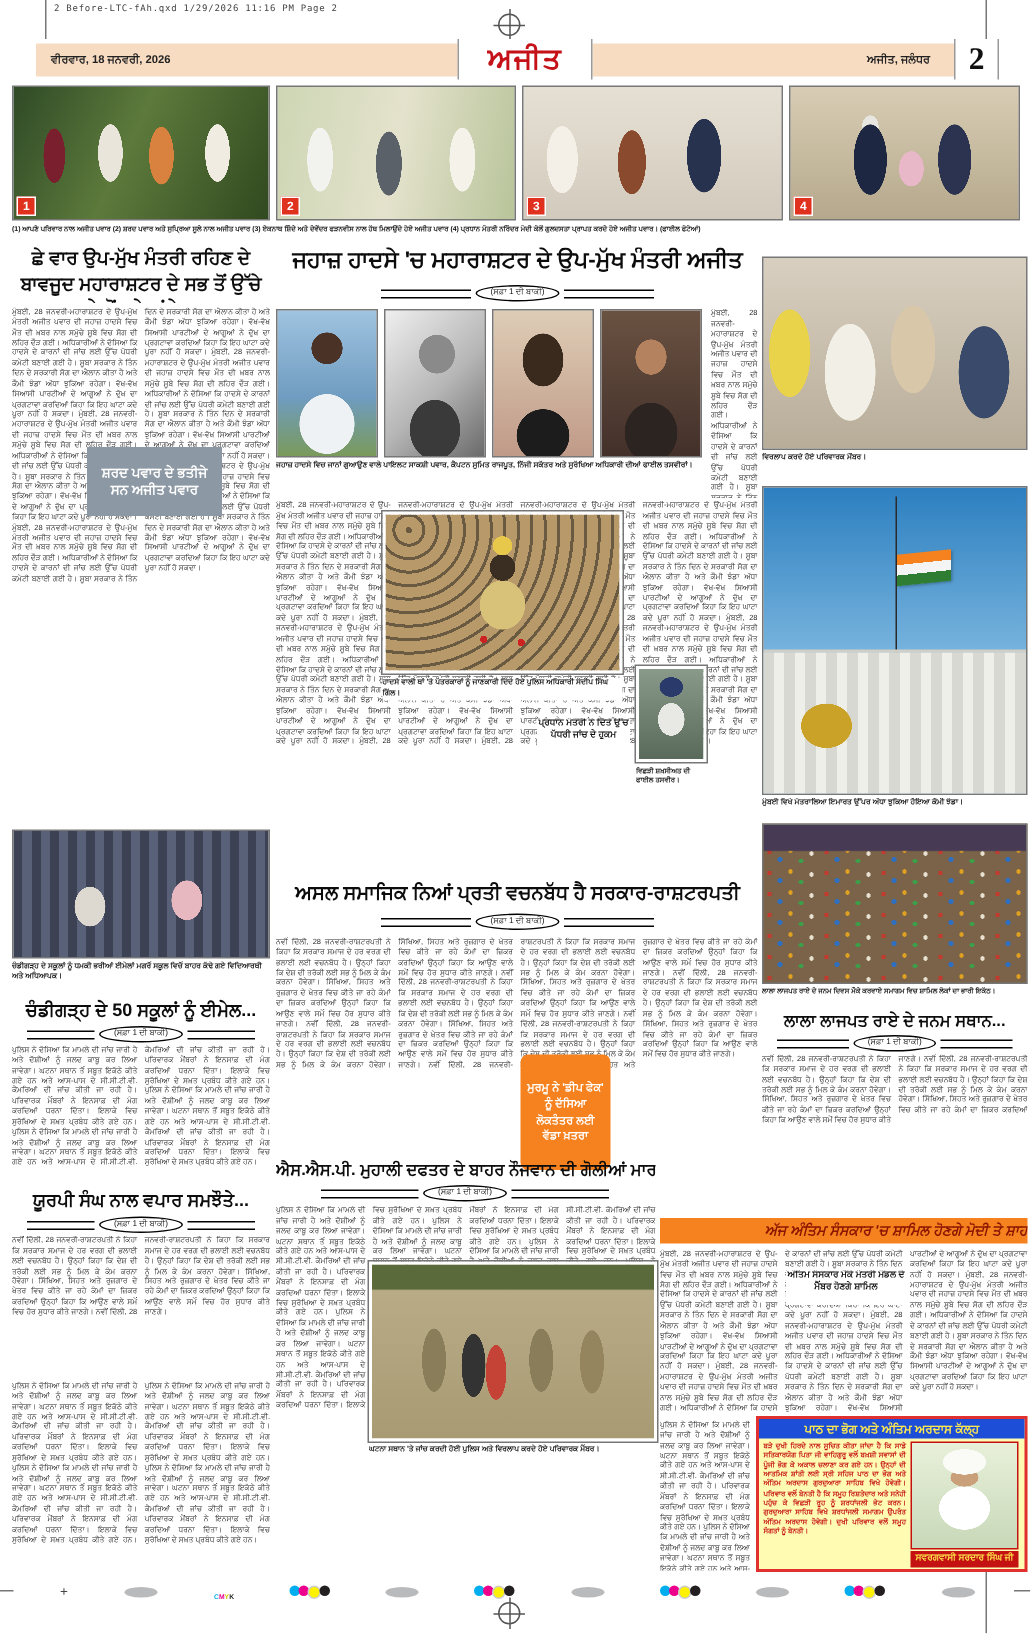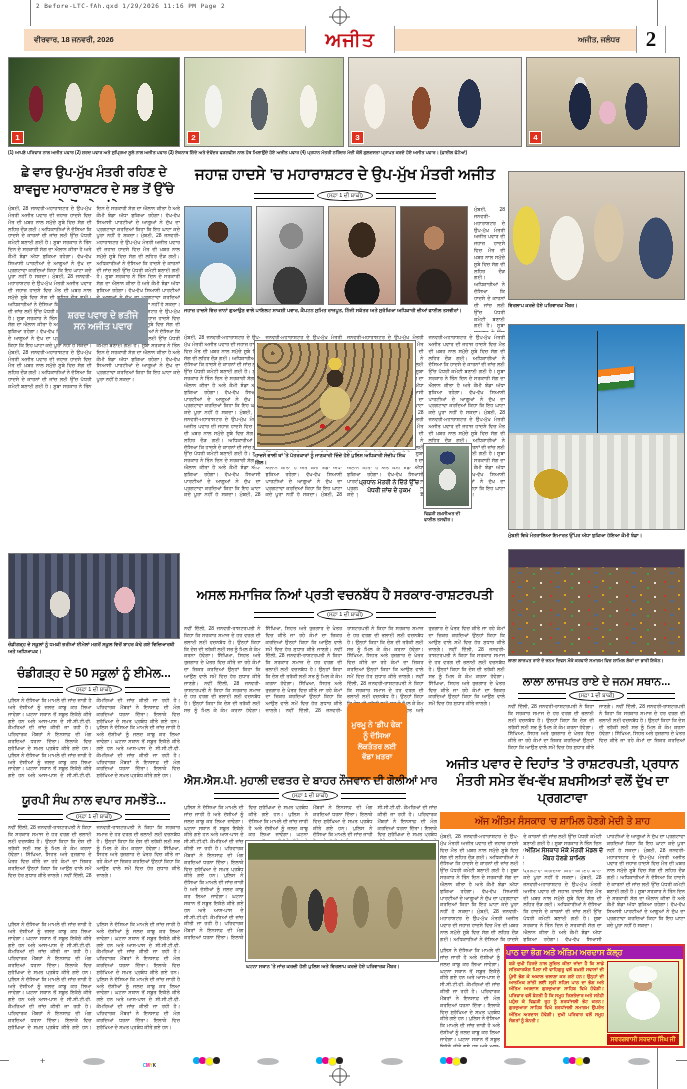--- a/index.html
+++ b/index.html
@@ -40,21 +40,21 @@
   .tag .oval{border:1px solid #000;border-radius:50%;padding:0 9px;font-size:5.5px;line-height:9px;height:9px;white-space:nowrap;background:#fff;}
   
   .body{font-size:5px;line-height:1.37;text-align:justify;color:#1d1d1d;overflow:hidden;word-break:break-word;}
   .c2{column-count:2;column-gap:5px;}
   .c3{column-count:3;column-gap:5px;}
   .c4{column-count:4;column-gap:5px;}
   .inset-gray{background:#8c98a4;color:#fff;font-size:9px;font-weight:bold;text-align:center;
               display:flex;align-items:center;justify-content:center;padding:3px;box-sizing:border-box;}
   .inset-orange{background:#f5821f;color:#fff;font-size:7.5px;font-weight:bold;text-align:center;border-radius:5px;
                 display:flex;align-items:center;justify-content:center;padding:4px;box-sizing:border-box;line-height:1.45;}
-  .strip-orange{background:#f5821f;color:#8b1500;font-size:9.5px;font-weight:bold;text-align:center;line-height:17px;overflow:hidden;white-space:nowrap;}
+  .strip-orange{background:#f5821f;color:#8b1500;font-size:9.5px;font-weight:bold;text-align:right;line-height:17px;overflow:hidden;white-space:nowrap;font-style:italic;}
   .subhead{background:#fff;font-size:6px;font-weight:bold;text-align:center;line-height:1.3;overflow:hidden;}
   
   .ph-family{background:
     radial-gradient(7% 34% at 16% 52%,#7a1f2e 0 60%,transparent 61%),
     radial-gradient(8% 36% at 38% 50%,#e9e5da 0 60%,transparent 61%),
     radial-gradient(8% 36% at 58% 52%,#d9813f 0 60%,transparent 61%),
     radial-gradient(8% 36% at 80% 50%,#f0ece2 0 60%,transparent 61%),
     linear-gradient(115deg,#2f4a26,#5d7a3c 45%,#31491f);}
   .ph-sharad{background:
     radial-gradient(9% 40% at 18% 55%,#f2f2ee 0 60%,transparent 61%),
@@ -136,21 +136,21 @@
     radial-gradient(7% 30% at 60% 55%,#8a7d5a 0 60%,transparent 61%),
     radial-gradient(7% 30% at 78% 56%,#94855e 0 60%,transparent 61%),
     linear-gradient(#bcae8a,#a89a72);}
   .ph-obit{background:
     radial-gradient(34% 20% at 50% 18%,#fafaf6 0 60%,transparent 61%),
     radial-gradient(22% 14% at 50% 33%,#c9a07a 0 60%,transparent 61%),
     radial-gradient(40% 34% at 50% 62%,#ffffff 0 60%,transparent 61%),
     linear-gradient(#e8f0da,#c8d8b8);}
   
   .obit-box{border:2px solid #e03030;background:#fffbb2;box-sizing:border-box;}
-  .obit-head{background:#a21caf;color:#ffe94e;font-size:8px;font-weight:bold;text-align:left;line-height:13px;white-space:nowrap;overflow:hidden;}
+  .obit-head{background:#1d4ed8;color:#ffe94e;font-size:8px;font-weight:bold;text-align:center;line-height:13px;white-space:nowrap;overflow:hidden;}
   .obit-body{font-size:4.7px;line-height:1.35;color:#c41212;text-align:justify;overflow:hidden;font-weight:bold;}
   .obit-label{background:#c41212;color:#ffe24a;font-size:6px;font-weight:bold;text-align:center;line-height:11px;overflow:hidden;white-space:nowrap;}
   
   .marks{display:flex;align-items:center;justify-content:space-between;}
   .goval{width:22px;height:7px;background:#b8babc;border-radius:50%;}
   .dots{display:flex;}
   .dot{width:7px;height:7px;border-radius:50%;margin-left:-1px;}
   .plus{font-size:9px;color:#444;line-height:7px;}
   .cmyk-label span{font-size:4.5px;font-weight:bold;}
 </style>
@@ -266,21 +266,20 @@
   <div class="abs cap-sm" style="left:508px;top:658px;width:177px;height:13px;">ਲਾਲਾ ਲਾਜਪਤ ਰਾਏ ਦੇ ਜਨਮ ਦਿਵਸ ਮੌਕੇ ਕਰਵਾਏ ਸਮਾਗਮ ਵਿਚ ਸ਼ਾਮਿਲ ਲੋਕਾਂ ਦਾ ਭਾਰੀ ਇਕੱਠ।</div>
 
   <div class="abs hl h11" style="left:508px;top:674px;width:177px;height:14px;">ਲਾਲਾ ਲਾਜਪਤ ਰਾਏ ਦੇ ਜਨਮ ਸਥਾਨ...</div>
   <div class="abs tag" style="left:518px;top:690px;width:157px;">
     <span class="rule"></span>
     <span class="oval">(ਸਫ਼ਾ 1 ਦੀ ਬਾਕੀ)</span>
     <span class="rule"></span>
   </div>
   <div class="abs body c2" style="left:508px;top:703px;width:177px;height:50px;">ਨਵੀਂ ਦਿੱਲੀ, 28 ਜਨਵਰੀ-ਰਾਸ਼ਟਰਪਤੀ ਨੇ ਕਿਹਾ ਕਿ ਸਰਕਾਰ ਸਮਾਜ ਦੇ ਹਰ ਵਰਗ ਦੀ ਭਲਾਈ ਲਈ ਵਚਨਬੱਧ ਹੈ। ਉਨ੍ਹਾਂ ਕਿਹਾ ਕਿ ਦੇਸ਼ ਦੀ ਤਰੱਕੀ ਲਈ ਸਭ ਨੂੰ ਮਿਲ ਕੇ ਕੰਮ ਕਰਨਾ ਹੋਵੇਗਾ। ਸਿੱਖਿਆ, ਸਿਹਤ ਅਤੇ ਰੁਜ਼ਗਾਰ ਦੇ ਖੇਤਰ ਵਿਚ ਕੀਤੇ ਜਾ ਰਹੇ ਕੰਮਾਂ ਦਾ ਜ਼ਿਕਰ ਕਰਦਿਆਂ ਉਨ੍ਹਾਂ ਕਿਹਾ ਕਿ ਆਉਣ ਵਾਲੇ ਸਮੇਂ ਵਿਚ ਹੋਰ ਸੁਧਾਰ ਕੀਤੇ ਜਾਣਗੇ। ਨਵੀਂ ਦਿੱਲੀ, 28 ਜਨਵਰੀ-ਰਾਸ਼ਟਰਪਤੀ ਨੇ ਕਿਹਾ ਕਿ ਸਰਕਾਰ ਸਮਾਜ ਦੇ ਹਰ ਵਰਗ ਦੀ ਭਲਾਈ ਲਈ ਵਚਨਬੱਧ ਹੈ। ਉਨ੍ਹਾਂ ਕਿਹਾ ਕਿ ਦੇਸ਼ ਦੀ ਤਰੱਕੀ ਲਈ ਸਭ ਨੂੰ ਮਿਲ ਕੇ ਕੰਮ ਕਰਨਾ ਹੋਵੇਗਾ। ਸਿੱਖਿਆ, ਸਿਹਤ ਅਤੇ ਰੁਜ਼ਗਾਰ ਦੇ ਖੇਤਰ ਵਿਚ ਕੀਤੇ ਜਾ ਰਹੇ ਕੰਮਾਂ ਦਾ ਜ਼ਿਕਰ ਕਰਦਿਆਂ ਉਨ੍ਹਾਂ ਕਿਹਾ ਕਿ ਆਉਣ ਵਾਲੇ ਸਮੇਂ ਵਿਚ ਹੋਰ ਸੁਧਾਰ ਕੀਤੇ ਜਾਣਗੇ। </div>
 
-  <div class="abs hl h13" style="left:440px;top:756px;width:245px;height:53px;">ਅਜੀਤ ਪਵਾਰ ਦੇ ਦਿਹਾਂਤ 'ਤੇ ਰਾਸ਼ਟਰਪਤੀ, ਪ੍ਰਧਾਨ ਮੰਤਰੀ ਸਮੇਤ ਵੱਖ-ਵੱਖ ਸ਼ਖਸੀਅਤਾਂ ਵਲੋਂ ਦੁੱਖ ਦਾ ਪ੍ਰਗਟਾਵਾ</div>
   <div class="abs strip-orange" style="left:440px;top:812px;width:245px;height:17px;">ਅੱਜ ਅੰਤਿਮ ਸੰਸਕਾਰ 'ਚ ਸ਼ਾਮਿਲ ਹੋਣਗੇ ਮੋਦੀ ਤੇ ਸ਼ਾਹ</div>
   <div class="abs body c3" style="left:440px;top:833px;width:245px;height:110px;">ਮੁੰਬਈ, 28 ਜਨਵਰੀ-ਮਹਾਰਾਸ਼ਟਰ ਦੇ ਉਪ-ਮੁੱਖ ਮੰਤਰੀ ਅਜੀਤ ਪਵਾਰ ਦੀ ਜਹਾਜ਼ ਹਾਦਸੇ ਵਿਚ ਮੌਤ ਦੀ ਖ਼ਬਰ ਨਾਲ ਸਮੁੱਚੇ ਸੂਬੇ ਵਿਚ ਸੋਗ ਦੀ ਲਹਿਰ ਦੌੜ ਗਈ। ਅਧਿਕਾਰੀਆਂ ਨੇ ਦੱਸਿਆ ਕਿ ਹਾਦਸੇ ਦੇ ਕਾਰਨਾਂ ਦੀ ਜਾਂਚ ਲਈ ਉੱਚ ਪੱਧਰੀ ਕਮੇਟੀ ਬਣਾਈ ਗਈ ਹੈ। ਸੂਬਾ ਸਰਕਾਰ ਨੇ ਤਿੰਨ ਦਿਨ ਦੇ ਸਰਕਾਰੀ ਸੋਗ ਦਾ ਐਲਾਨ ਕੀਤਾ ਹੈ ਅਤੇ ਕੌਮੀ ਝੰਡਾ ਅੱਧਾ ਝੁਕਿਆ ਰਹੇਗਾ। ਵੱਖ-ਵੱਖ ਸਿਆਸੀ ਪਾਰਟੀਆਂ ਦੇ ਆਗੂਆਂ ਨੇ ਦੁੱਖ ਦਾ ਪ੍ਰਗਟਾਵਾ ਕਰਦਿਆਂ ਕਿਹਾ ਕਿ ਇਹ ਘਾਟਾ ਕਦੇ ਪੂਰਾ ਨਹੀਂ ਹੋ ਸਕਦਾ। ਮੁੰਬਈ, 28 ਜਨਵਰੀ-ਮਹਾਰਾਸ਼ਟਰ ਦੇ ਉਪ-ਮੁੱਖ ਮੰਤਰੀ ਅਜੀਤ ਪਵਾਰ ਦੀ ਜਹਾਜ਼ ਹਾਦਸੇ ਵਿਚ ਮੌਤ ਦੀ ਖ਼ਬਰ ਨਾਲ ਸਮੁੱਚੇ ਸੂਬੇ ਵਿਚ ਸੋਗ ਦੀ ਲਹਿਰ ਦੌੜ ਗਈ। ਅਧਿਕਾਰੀਆਂ ਨੇ ਦੱਸਿਆ ਕਿ ਹਾਦਸੇ ਦੇ ਕਾਰਨਾਂ ਦੀ ਜਾਂਚ ਲਈ ਉੱਚ ਪੱਧਰੀ ਕਮੇਟੀ ਬਣਾਈ ਗਈ ਹੈ। ਸੂਬਾ ਸਰਕਾਰ ਨੇ ਤਿੰਨ ਦਿਨ ਦੇ ਸਰਕਾਰੀ ਸੋਗ ਦਾ ਐਲਾਨ ਕੀਤਾ ਹੈ ਅਤੇ ਕੌਮੀ ਝੰਡਾ ਅੱਧਾ ਝੁਕਿਆ ਰਹੇਗਾ। ਵੱਖ-ਵੱਖ ਸਿਆਸੀ ਪਾਰਟੀਆਂ ਦੇ ਆਗੂਆਂ ਨੇ ਦੁੱਖ ਦਾ ਪ੍ਰਗਟਾਵਾ ਕਰਦਿਆਂ ਕਿਹਾ ਕਿ ਇਹ ਘਾਟਾ ਕਦੇ ਪੂਰਾ ਨਹੀਂ ਹੋ ਸਕਦਾ। ਮੁੰਬਈ, 28 ਜਨਵਰੀ-ਮਹਾਰਾਸ਼ਟਰ ਦੇ ਉਪ-ਮੁੱਖ ਮੰਤਰੀ ਅਜੀਤ ਪਵਾਰ ਦੀ ਜਹਾਜ਼ ਹਾਦਸੇ ਵਿਚ ਮੌਤ ਦੀ ਖ਼ਬਰ ਨਾਲ ਸਮੁੱਚੇ ਸੂਬੇ ਵਿਚ ਸੋਗ ਦੀ ਲਹਿਰ ਦੌੜ ਗਈ। ਅਧਿਕਾਰੀਆਂ ਨੇ ਦੱਸਿਆ ਕਿ ਹਾਦਸੇ ਦੇ ਕਾਰਨਾਂ ਦੀ ਜਾਂਚ ਲਈ ਉੱਚ ਪੱਧਰੀ ਕਮੇਟੀ ਬਣਾਈ ਗਈ ਹੈ। ਸੂਬਾ ਸਰਕਾਰ ਨੇ ਤਿੰਨ ਦਿਨ ਦੇ ਸਰਕਾਰੀ ਸੋਗ ਦਾ ਐਲਾਨ ਕੀਤਾ ਹੈ ਅਤੇ ਕੌਮੀ ਝੰਡਾ ਅੱਧਾ ਝੁਕਿਆ ਰਹੇਗਾ। ਵੱਖ-ਵੱਖ ਸਿਆਸੀ ਪਾਰਟੀਆਂ ਦੇ ਆਗੂਆਂ ਨੇ ਦੁੱਖ ਦਾ ਪ੍ਰਗਟਾਵਾ ਕਰਦਿਆਂ ਕਿਹਾ ਕਿ ਇਹ ਘਾਟਾ ਕਦੇ ਪੂਰਾ ਨਹੀਂ ਹੋ ਸਕਦਾ। ਮੁੰਬਈ, 28 ਜਨਵਰੀ-ਮਹਾਰਾਸ਼ਟਰ ਦੇ ਉਪ-ਮੁੱਖ ਮੰਤਰੀ ਅਜੀਤ ਪਵਾਰ ਦੀ ਜਹਾਜ਼ ਹਾਦਸੇ ਵਿਚ ਮੌਤ ਦੀ ਖ਼ਬਰ ਨਾਲ ਸਮੁੱਚੇ ਸੂਬੇ ਵਿਚ ਸੋਗ ਦੀ ਲਹਿਰ ਦੌੜ ਗਈ। ਅਧਿਕਾਰੀਆਂ ਨੇ ਦੱਸਿਆ ਕਿ ਹਾਦਸੇ ਦੇ ਕਾਰਨਾਂ ਦੀ ਜਾਂਚ ਲਈ ਉੱਚ ਪੱਧਰੀ ਕਮੇਟੀ ਬਣਾਈ ਗਈ ਹੈ। ਸੂਬਾ ਸਰਕਾਰ ਨੇ ਤਿੰਨ ਦਿਨ ਦੇ ਸਰਕਾਰੀ ਸੋਗ ਦਾ ਐਲਾਨ ਕੀਤਾ ਹੈ ਅਤੇ ਕੌਮੀ ਝੰਡਾ ਅੱਧਾ ਝੁਕਿਆ ਰਹੇਗਾ। ਵੱਖ-ਵੱਖ ਸਿਆਸੀ ਪਾਰਟੀਆਂ ਦੇ ਆਗੂਆਂ ਨੇ ਦੁੱਖ ਦਾ ਪ੍ਰਗਟਾਵਾ ਕਰਦਿਆਂ ਕਿਹਾ ਕਿ ਇਹ ਘਾਟਾ ਕਦੇ ਪੂਰਾ ਨਹੀਂ ਹੋ ਸਕਦਾ। </div>
   <div class="abs subhead" style="left:524px;top:847px;width:80px;height:23px;">ਅੰਤਿਮ ਸੰਸਕਾਰ ਮੌਕੇ ਮੰਤਰੀ ਮੰਡਲ ਦੇ ਮੈਂਬਰ ਹੋਣਗੇ ਸ਼ਾਮਿਲ</div>
   <div class="abs body" style="left:440px;top:947px;width:60px;height:100px;">ਪੁਲਿਸ ਨੇ ਦੱਸਿਆ ਕਿ ਮਾਮਲੇ ਦੀ ਜਾਂਚ ਜਾਰੀ ਹੈ ਅਤੇ ਦੋਸ਼ੀਆਂ ਨੂੰ ਜਲਦ ਕਾਬੂ ਕਰ ਲਿਆ ਜਾਵੇਗਾ। ਘਟਨਾ ਸਥਾਨ ਤੋਂ ਸਬੂਤ ਇਕੱਠੇ ਕੀਤੇ ਗਏ ਹਨ ਅਤੇ ਆਸ-ਪਾਸ ਦੇ ਸੀ.ਸੀ.ਟੀ.ਵੀ. ਕੈਮਰਿਆਂ ਦੀ ਜਾਂਚ ਕੀਤੀ ਜਾ ਰਹੀ ਹੈ। ਪਰਿਵਾਰਕ ਮੈਂਬਰਾਂ ਨੇ ਇਨਸਾਫ਼ ਦੀ ਮੰਗ ਕਰਦਿਆਂ ਧਰਨਾ ਦਿੱਤਾ। ਇਲਾਕੇ ਵਿਚ ਸੁਰੱਖਿਆ ਦੇ ਸਖ਼ਤ ਪ੍ਰਬੰਧ ਕੀਤੇ ਗਏ ਹਨ। ਪੁਲਿਸ ਨੇ ਦੱਸਿਆ ਕਿ ਮਾਮਲੇ ਦੀ ਜਾਂਚ ਜਾਰੀ ਹੈ ਅਤੇ ਦੋਸ਼ੀਆਂ ਨੂੰ ਜਲਦ ਕਾਬੂ ਕਰ ਲਿਆ ਜਾਵੇਗਾ। ਘਟਨਾ ਸਥਾਨ ਤੋਂ ਸਬੂਤ ਇਕੱਠੇ ਕੀਤੇ ਗਏ ਹਨ ਅਤੇ ਆਸ-ਪਾਸ ਦੇ ਸੀ.ਸੀ.ਟੀ.ਵੀ. ਕੈਮਰਿਆਂ ਦੀ ਜਾਂਚ ਕੀਤੀ ਜਾ ਰਹੀ ਹੈ। ਪਰਿਵਾਰਕ ਮੈਂਬਰਾਂ ਨੇ ਇਨਸਾਫ਼ ਦੀ ਮੰਗ ਕਰਦਿਆਂ ਧਰਨਾ ਦਿੱਤਾ। ਇਲਾਕੇ ਵਿਚ ਸੁਰੱਖਿਆ ਦੇ ਸਖ਼ਤ ਪ੍ਰਬੰਧ ਕੀਤੇ ਗਏ ਹਨ। </div>
 
   <div class="abs obit-box" style="left:504px;top:944px;width:181px;height:104px;">
     <div class="obit-head">ਪਾਠ ਦਾ ਭੋਗ ਅਤੇ ਅੰਤਿਮ ਅਰਦਾਸ ਕੱਲ੍ਹ</div>
     <div style="display:flex;height:87px;">
       <div class="obit-body" style="flex:1;padding:2px 3px;">ਬੜੇ ਦੁਖੀ ਹਿਰਦੇ ਨਾਲ ਸੂਚਿਤ ਕੀਤਾ ਜਾਂਦਾ ਹੈ ਕਿ ਸਾਡੇ ਸਤਿਕਾਰਯੋਗ ਪਿਤਾ ਜੀ ਵਾਹਿਗੁਰੂ ਵਲੋਂ ਬਖ਼ਸ਼ੀ ਸਵਾਸਾਂ ਦੀ ਪੂੰਜੀ ਭੋਗ ਕੇ ਅਕਾਲ ਚਲਾਣਾ ਕਰ ਗਏ ਹਨ। ਉਨ੍ਹਾਂ ਦੀ ਆਤਮਿਕ ਸ਼ਾਂਤੀ ਲਈ ਸ੍ਰੀ ਸਹਿਜ ਪਾਠ ਦਾ ਭੋਗ ਅਤੇ ਅੰਤਿਮ ਅਰਦਾਸ ਗੁਰਦੁਆਰਾ ਸਾਹਿਬ ਵਿਖੇ ਹੋਵੇਗੀ। ਪਰਿਵਾਰ ਵਲੋਂ ਬੇਨਤੀ ਹੈ ਕਿ ਸਮੂਹ ਰਿਸ਼ਤੇਦਾਰ ਅਤੇ ਸਨੇਹੀ ਪਹੁੰਚ ਕੇ ਵਿਛੜੀ ਰੂਹ ਨੂੰ ਸ਼ਰਧਾਂਜਲੀ ਭੇਟ ਕਰਨ। ਗੁਰਦੁਆਰਾ ਸਾਹਿਬ ਵਿਖੇ ਸ਼ਰਧਾਂਜਲੀ ਸਮਾਗਮ ਉਪਰੰਤ ਅੰਤਿਮ ਅਰਦਾਸ ਹੋਵੇਗੀ। ਦੁਖੀ ਪਰਿਵਾਰ ਵਲੋਂ ਸਮੂਹ ਸੰਗਤਾਂ ਨੂੰ ਬੇਨਤੀ।</div>
       <div style="width:76px;padding:2px 2px 0 0;box-sizing:border-box;">

